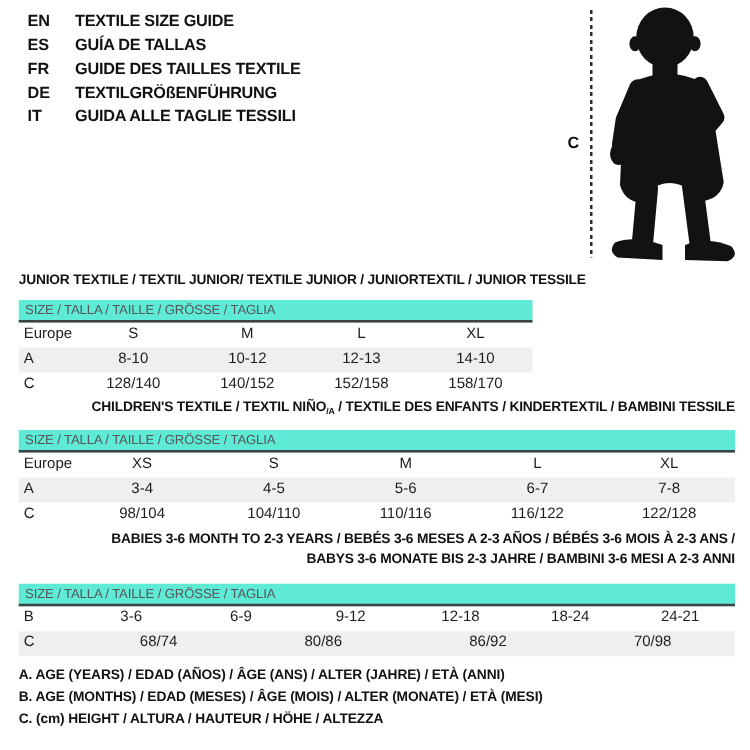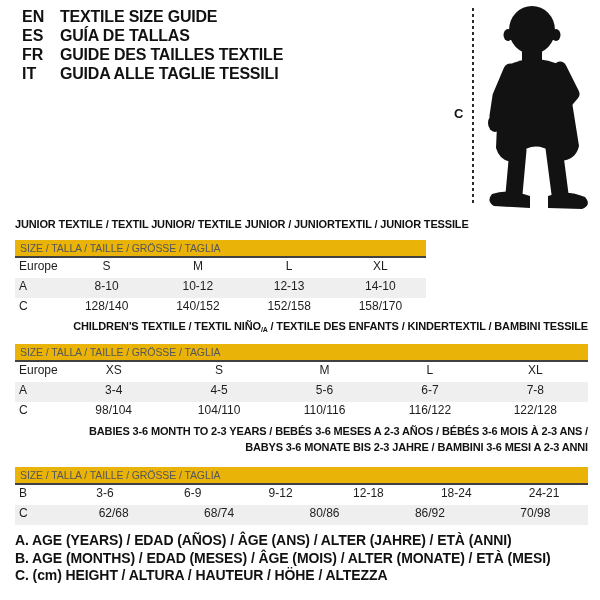--- a/index.html
+++ b/index.html
@@ -1,69 +1,73 @@
 <!DOCTYPE html>
 <html><head>
 <meta charset="utf-8">
 <style>
   html,body{margin:0;padding:0;background:#ffffff;}
   body{width:600px;height:600px;font-family:"Liberation Sans",sans-serif;}
   .page{position:relative;width:600px;height:600px;overflow:hidden;background:#fff;color:#1d1d1f;}
 
   
   .lang-list{position:absolute;left:22px;top:7px;}
-  .lang-row{display:flex;font-weight:bold;font-size:16px;line-height:19px;color:#111;}
+  .lang-row{display:flex;font-weight:bold;font-size:13px;line-height:19px;color:#111;}
   .lang-code{width:38px;flex:0 0 38px;}
   .lang-title{letter-spacing:-0.2px;white-space:nowrap;}
 
   
   .dash-line{position:absolute;left:472px;top:8px;width:2px;height:198px;
     background:repeating-linear-gradient(to bottom,#2c2c2c 0 3px,transparent 3px 6px);}
   .height-label{position:absolute;left:454px;top:106px;font-size:13px;font-weight:bold;color:#111;}
   .baby-svg{position:absolute;left:482px;top:4px;}
 
   
   .size-section{position:absolute;left:15px;}
   .sec-0{top:216px;} .sec-0 .size-table{width:411px;}
   .sec-1{top:318px;} .sec-1 .size-table{width:573px;}
   .sec-2{top:423px;} .sec-2 .size-table{width:573px;}
   .sec-title{font-size:11px;font-weight:bold;line-height:16px;margin-bottom:8px;
     letter-spacing:-0.15px;color:#111;white-space:nowrap;text-align:right;}
   .sec-2 .sec-title{margin-bottom:12px;}
   .subtxt{font-size:7px;position:relative;top:2px;}
 
   .size-table{box-sizing:border-box;}
-  .size-bar{height:18px;box-sizing:border-box;line-height:16px;background:#eab308;color:#54565a;
+  .size-bar{height:18px;box-sizing:border-box;line-height:16px;background:#5eead4;color:#54565a;
     font-size:10.5px;padding-left:5px;border-bottom:2px solid #414042;letter-spacing:-0.1px;}
   .t-row{display:flex;height:20px;line-height:16.5px;font-size:12px;color:#1d1d1f;}
   .t-row.shaded{background:#efefef;}
   .t-label{width:46px;flex:0 0 46px;padding-left:4px;box-sizing:border-box;text-align:left;}
   .t-cell{flex:1;text-align:center;}
 
   
   .notes{position:absolute;left:15px;top:532px;}
-  .note-line{font-size:14px;font-weight:bold;line-height:17.5px;letter-spacing:-0.1px;color:#111;white-space:nowrap;}
+  .note-line{font-size:11px;font-weight:bold;line-height:17.5px;letter-spacing:-0.1px;color:#111;white-space:nowrap;}
 </style>
 </head>
 <body>
 
 <div class="page">
 
   <div class="lang-list" id="langList">
       <div class="lang-row">
         <span class="lang-code">EN</span>
         <span class="lang-title">TEXTILE SIZE GUIDE</span>
       </div>
       <div class="lang-row">
         <span class="lang-code">ES</span>
         <span class="lang-title">GUÍA DE TALLAS</span>
       </div>
       <div class="lang-row">
         <span class="lang-code">FR</span>
         <span class="lang-title">GUIDE DES TAILLES TEXTILE</span>
+      </div>
+      <div class="lang-row">
+        <span class="lang-code">DE</span>
+        <span class="lang-title">TEXTILGRÖßENFÜHRUNG</span>
       </div>
       <div class="lang-row">
         <span class="lang-code">IT</span>
         <span class="lang-title">GUIDA ALLE TAGLIE TESSILI</span>
       </div>
     </div>
 
   <div>
     <div class="dash-line"></div>
     <div class="height-label">C</div>
@@ -161,21 +165,20 @@
             <div class="t-label">B</div>
             <div class="t-cell">3-6</div>
             <div class="t-cell">6-9</div>
             <div class="t-cell">9-12</div>
             <div class="t-cell">12-18</div>
             <div class="t-cell">18-24</div>
             <div class="t-cell">24-21</div>
           </div>
           <div class="t-row shaded">
             <div class="t-label">C</div>
-            <div class="t-cell">62/68</div>
             <div class="t-cell">68/74</div>
             <div class="t-cell">80/86</div>
             <div class="t-cell">86/92</div>
             <div class="t-cell">70/98</div>
           </div>
         </div>
       </section>
     </div>
 
   <div class="notes" id="notes">

